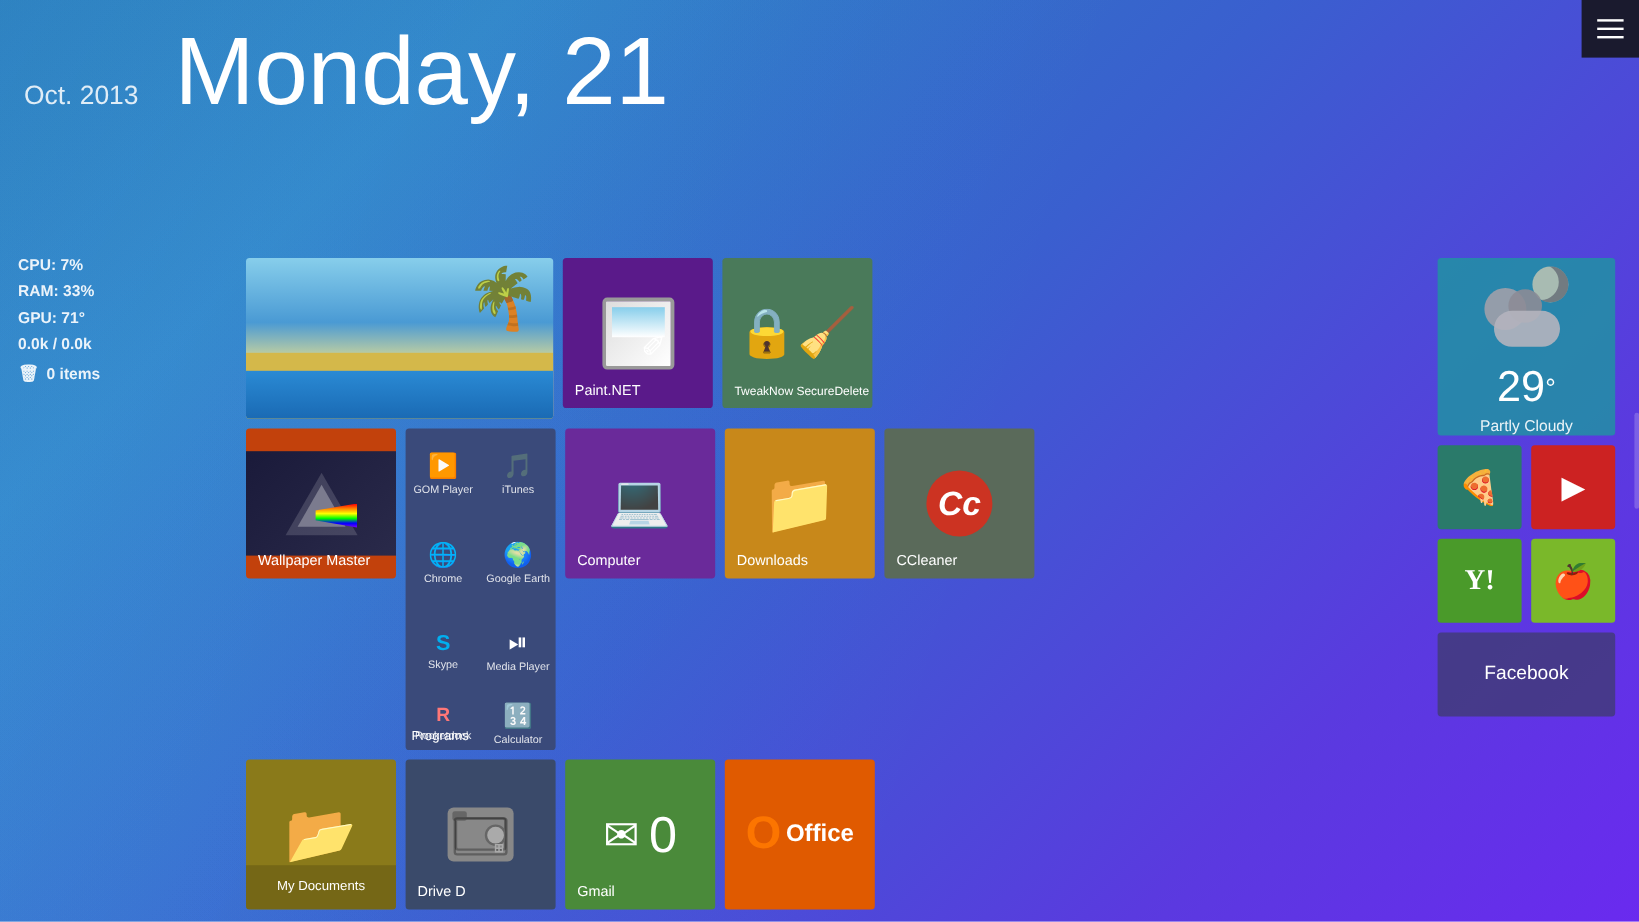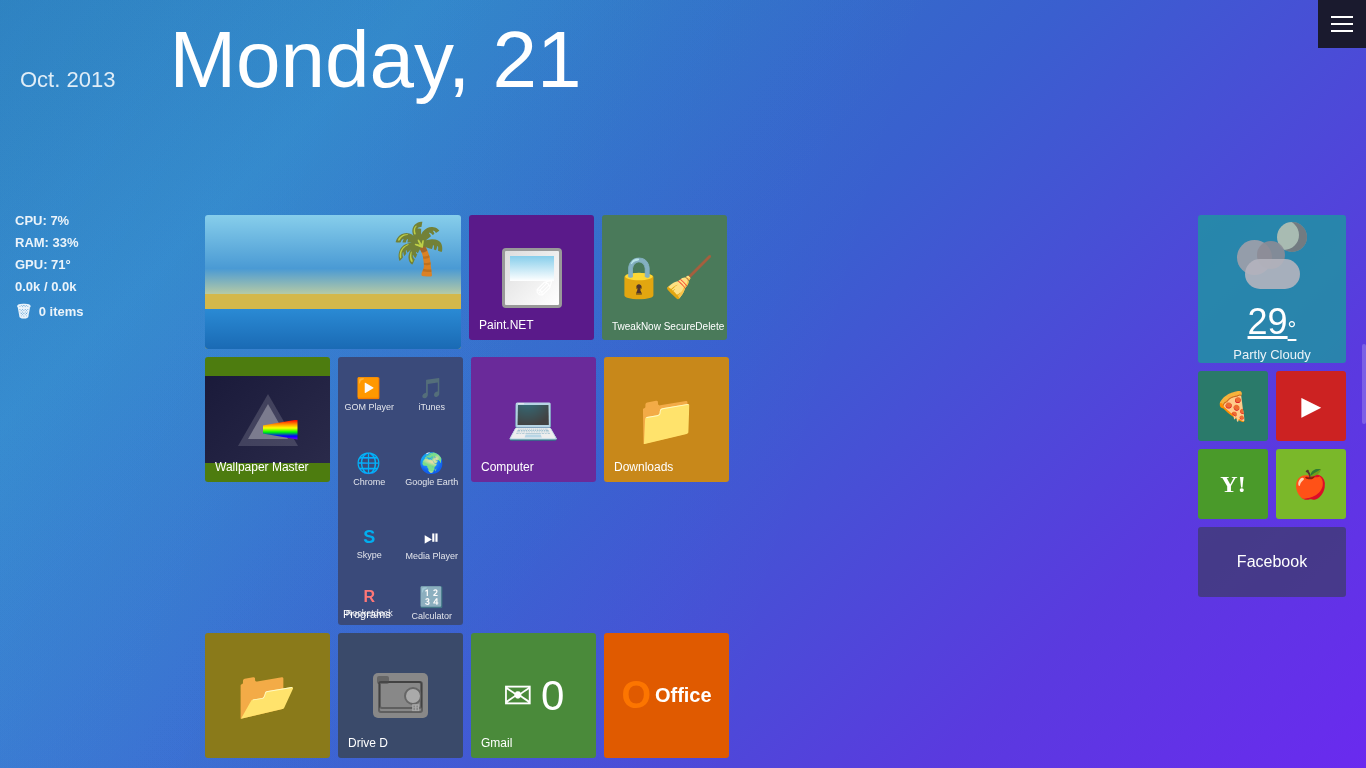--- a/index.html
+++ b/index.html
@@ -41,21 +41,21 @@
       width: 22px; height: 2px;
       background: white;
     }
 
     
     .datetime {
       position: absolute;
       top: 20px; left: 20px;
     }
     .date-line {
-      display: flex; align-items: baseline; gap: 28px;
+      display: flex; align-items: baseline; gap: 4px;
     }
     .date-month {
       font-size: 22px;
       color: rgba(255,255,255,0.85);
       font-weight: 300;
     }
     .date-day {
       font-size: 80px;
       color: white;
       font-weight: 100;
@@ -126,21 +126,21 @@
     .tile-label {
       position: absolute;
       bottom: 8px;
       left: 10px;
       font-size: 12px;
       color: white;
     }
 
     
     .tile-wallpaper {
-      background: #4d7c0f;
+      background: #c2410c;
     }
     
     .prism {
       width: 0; height: 0;
       border-left: 30px solid transparent;
       border-right: 30px solid transparent;
       border-bottom: 52px solid rgba(255,255,255,0.15);
       position: relative;
     }
     .prism::after {
@@ -548,26 +548,33 @@
     <div class="tile tile-medium tile-purple" style="background:#6a2a9a;">
       <div class="laptop-icon">💻</div>
       <div class="tile-label">Computer</div>
     </div>
 
     <div class="tile tile-medium tile-downloads" style="background:#c8881a;">
       <div class="folder-icon">📁</div>
       <div class="tile-label">Downloads</div>
     </div>
 
+    <div class="tile tile-medium tile-ccleaner" style="background:#5a6a5a;">
+      <div class="ccleaner-c">Cc</div>
+      <div class="tile-label">CCleaner</div>
+    </div>
   </div>
 
   <div class="tiles-row">
 
     <div class="tile tile-medium tile-mydocs">
       <div class="docs-folder">📂</div>
+      <div style="position:absolute;bottom:0;left:0;right:0;height:30%;background:rgba(0,0,0,0.15);display:flex;align-items:center;justify-content:center;">
+        <span style="font-size:11px;color:white;">My Documents</span>
+      </div>
     </div>
 
     <div class="tile tile-medium tile-drived" style="background:#3a4a6a;">
       <div class="hdd-icon">
         <div class="hdd-body">
           <div style="position:absolute;top:8px;left:6px;right:6px;height:28px;border:2px solid rgba(0,0,0,0.3);border-radius:3px;"></div>
           <div style="position:absolute;top:3px;left:4px;width:12px;height:8px;background:#666;border-radius:2px;"></div>
           <div class="hdd-circle"></div>
           <div style="position:absolute;bottom:5px;right:8px;font-size:10px;color:#aaa;font-weight:bold;">⊞</div>
         </div>
@@ -594,21 +601,21 @@
 
 <div class="right-panel">
 
   <div class="weather-tile">
     <div class="weather-icon-area">
       <div class="moon-circle"></div>
       <div class="cloud-puff1"></div>
       <div class="cloud-puff2"></div>
       <div class="cloud-base"></div>
     </div>
-    <div style="display:flex;align-items:flex-end;margin-top:4px;text-decoration:underline;">
+    <div style="display:flex;align-items:center;margin-top:4px;">
       <span style="font-size:36px;font-weight:200;color:white;">29</span>
       <span style="font-size:22px;color:white;vertical-align:super;margin-top:4px;">°</span>
     </div>
     <div class="weather-desc">Partly Cloudy</div>
   </div>
 
   <div class="right-bottom-grid">
     <div class="right-tile rt-teal">
       <span style="font-size:28px;">🍕</span>
     </div>

